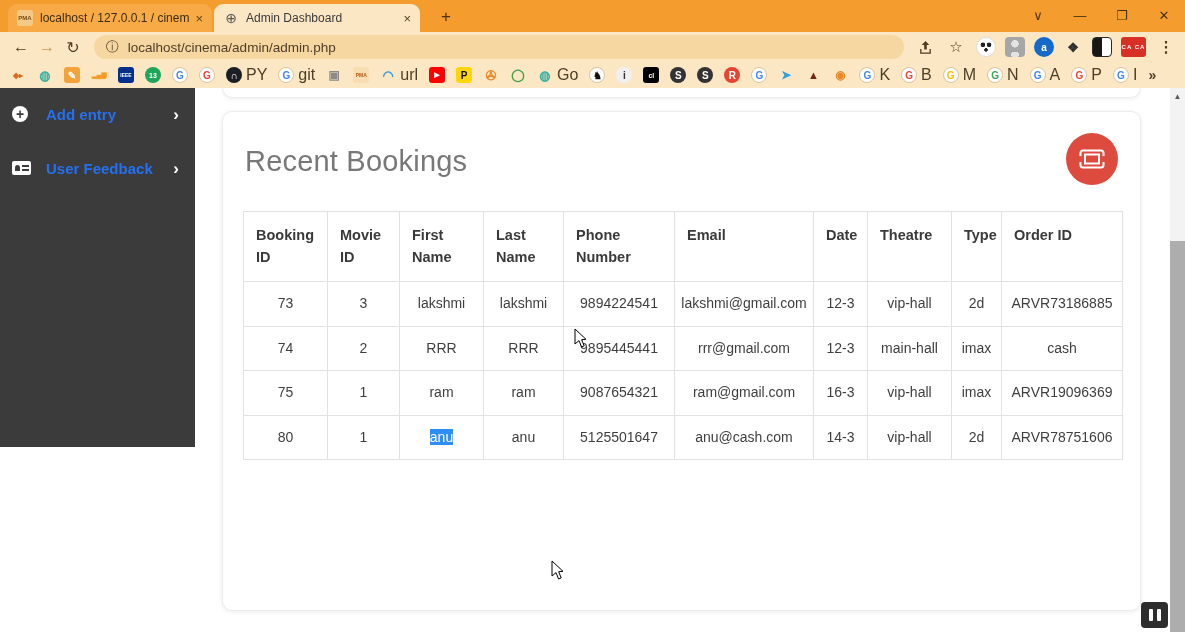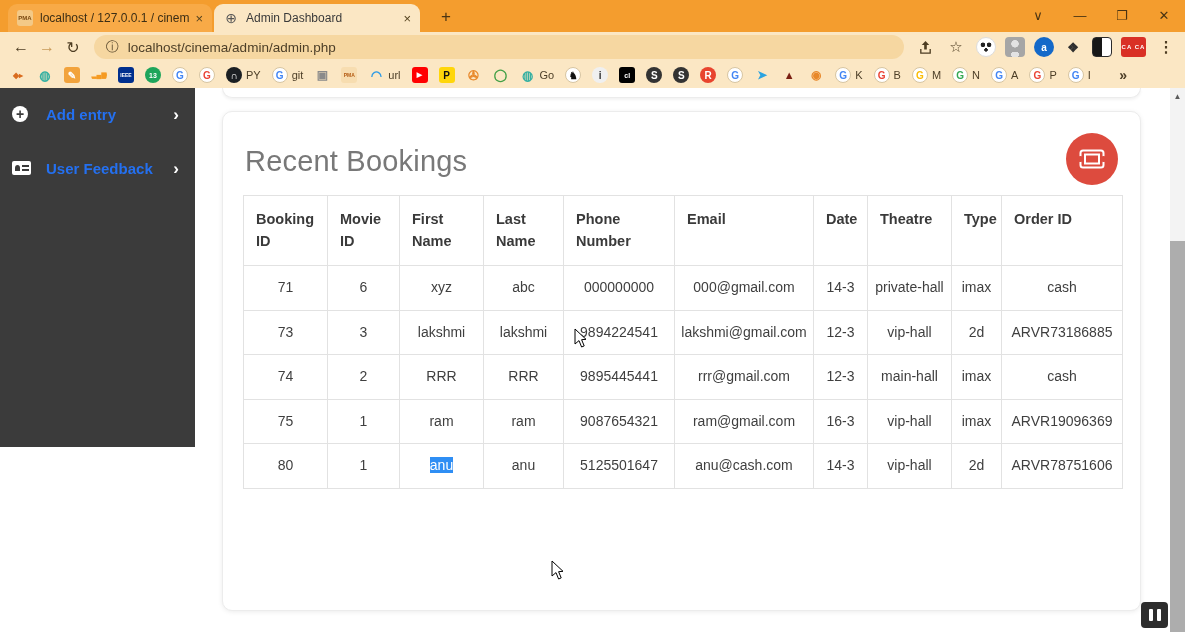--- a/index.html
+++ b/index.html
@@ -52,21 +52,21 @@
   .ext-bw { border-radius:4px; border:1px solid #2b2b2b; background:linear-gradient(90deg,#171717 50%,#fff 50%); }
   .ext-cc { background:#d93025; color:#fff; font-size:6px; border-radius:3px; width:25px; letter-spacing:1px; }
 
   
   .bookmarks { position:absolute; left:0; top:62px; width:1185px; height:26px; background:#fbe7c4;
                display:flex; align-items:center; padding:0 10px; gap:11px; }
   .bm { display:flex; align-items:center; gap:4px; flex:0 0 auto; }
   .bm-icon { width:16px; height:16px; border-radius:50%; display:flex; align-items:center;
              justify-content:center; font-size:10px; font-weight:bold; overflow:hidden; }
   .bm-icon.sq { border-radius:3px; }
-  .bm-label { font-size:11px; color:#4c3e27; }
+  .bm-label { font-size:16px; color:#4c3e27; }
   .bm-overflow { margin-left:auto; margin-right:48px; color:#4c3e27; font-size:14px; font-weight:bold; }
 
   
   .content { position:absolute; left:0; top:88px; width:1185px; height:544px; background:#fff; }
 
   .sidebar { position:absolute; left:0; top:0; width:195px; height:359px; background:#3b3b3b; padding-top:6px; }
   .side-item { height:40px; display:flex; align-items:center; padding:0 16px 0 12px; }
   .side-item + .side-item { margin-top:14px; }
   .side-ico { width:22px; flex:0 0 22px; display:flex; align-items:center; }
   .plus-circle { width:16px; height:16px; border-radius:50%; background:#fff; color:#3b3b3b;
@@ -83,21 +83,21 @@
                border:1px solid #ececec; border-top:none; border-radius:0 0 10px 10px;
                box-shadow:0 2px 3px rgba(0,0,0,0.05); }
 
   .card { position:absolute; left:222px; top:23px; width:919px; height:500px; background:#fff;
           border:1px solid #ececec; border-radius:10px; box-shadow:0 1px 5px rgba(0,0,0,0.08);
           padding:20px; }
   .card-title { font-size:29px; font-weight:400; color:#787878; margin:13px 0 0 2px; letter-spacing:0.2px; }
   .ticket-btn { position:absolute; top:21px; right:22px; width:52px; height:52px; border-radius:50%;
                 background:#dd4b3e; display:flex; align-items:center; justify-content:center; }
 
-  table.bookings { margin-top:17px; width:879px; border-collapse:collapse; table-layout:fixed; }
+  table.bookings { margin-top:33px; width:879px; border-collapse:collapse; table-layout:fixed; }
   .bookings th { border:1px solid #e2e2e2; padding:12px 12px; font-size:14.5px; font-weight:700;
                  color:#3a3a3a; text-align:left; vertical-align:top; line-height:1.55; }
   .bookings td { border:1px solid #e2e2e2; padding:12px 3px; font-size:14px; color:#3f3f3f;
                  text-align:center; line-height:1.4; overflow-wrap:break-word; }
   .bookings col:nth-child(1){width:84px} .bookings col:nth-child(2){width:72px}
   .bookings col:nth-child(3){width:84px} .bookings col:nth-child(4){width:80px}
   .bookings col:nth-child(5){width:111px} .bookings col:nth-child(6){width:139px}
   .bookings col:nth-child(7){width:54px} .bookings col:nth-child(8){width:84px}
   .bookings col:nth-child(9){width:50px} .bookings col:nth-child(10){width:121px}
   .sel { background:#2f8ef4; color:#fff; }
@@ -336,32 +336,20 @@
             <th>Last Name</th>
             <th>Phone Number</th>
             <th>Email</th>
             <th>Date</th>
             <th>Theatre</th>
             <th>Type</th>
             <th>Order ID</th>
           </tr>
         </thead>
       <tbody id="tbody">
-          <tr>
-            <td>71</td>
-            <td>6</td>
-            <td>xyz</td>
-            <td>abc</td>
-            <td>000000000</td>
-            <td>000@gmail.com</td>
-            <td>14-3</td>
-            <td>private-hall</td>
-            <td>imax</td>
-            <td>cash</td>
-          </tr>
           <tr>
             <td>73</td>
             <td>3</td>
             <td>lakshmi</td>
             <td>lakshmi</td>
             <td>9894224541</td>
             <td>lakshmi@gmail.com</td>
             <td>12-3</td>
             <td>vip-hall</td>
             <td>2d</td>

